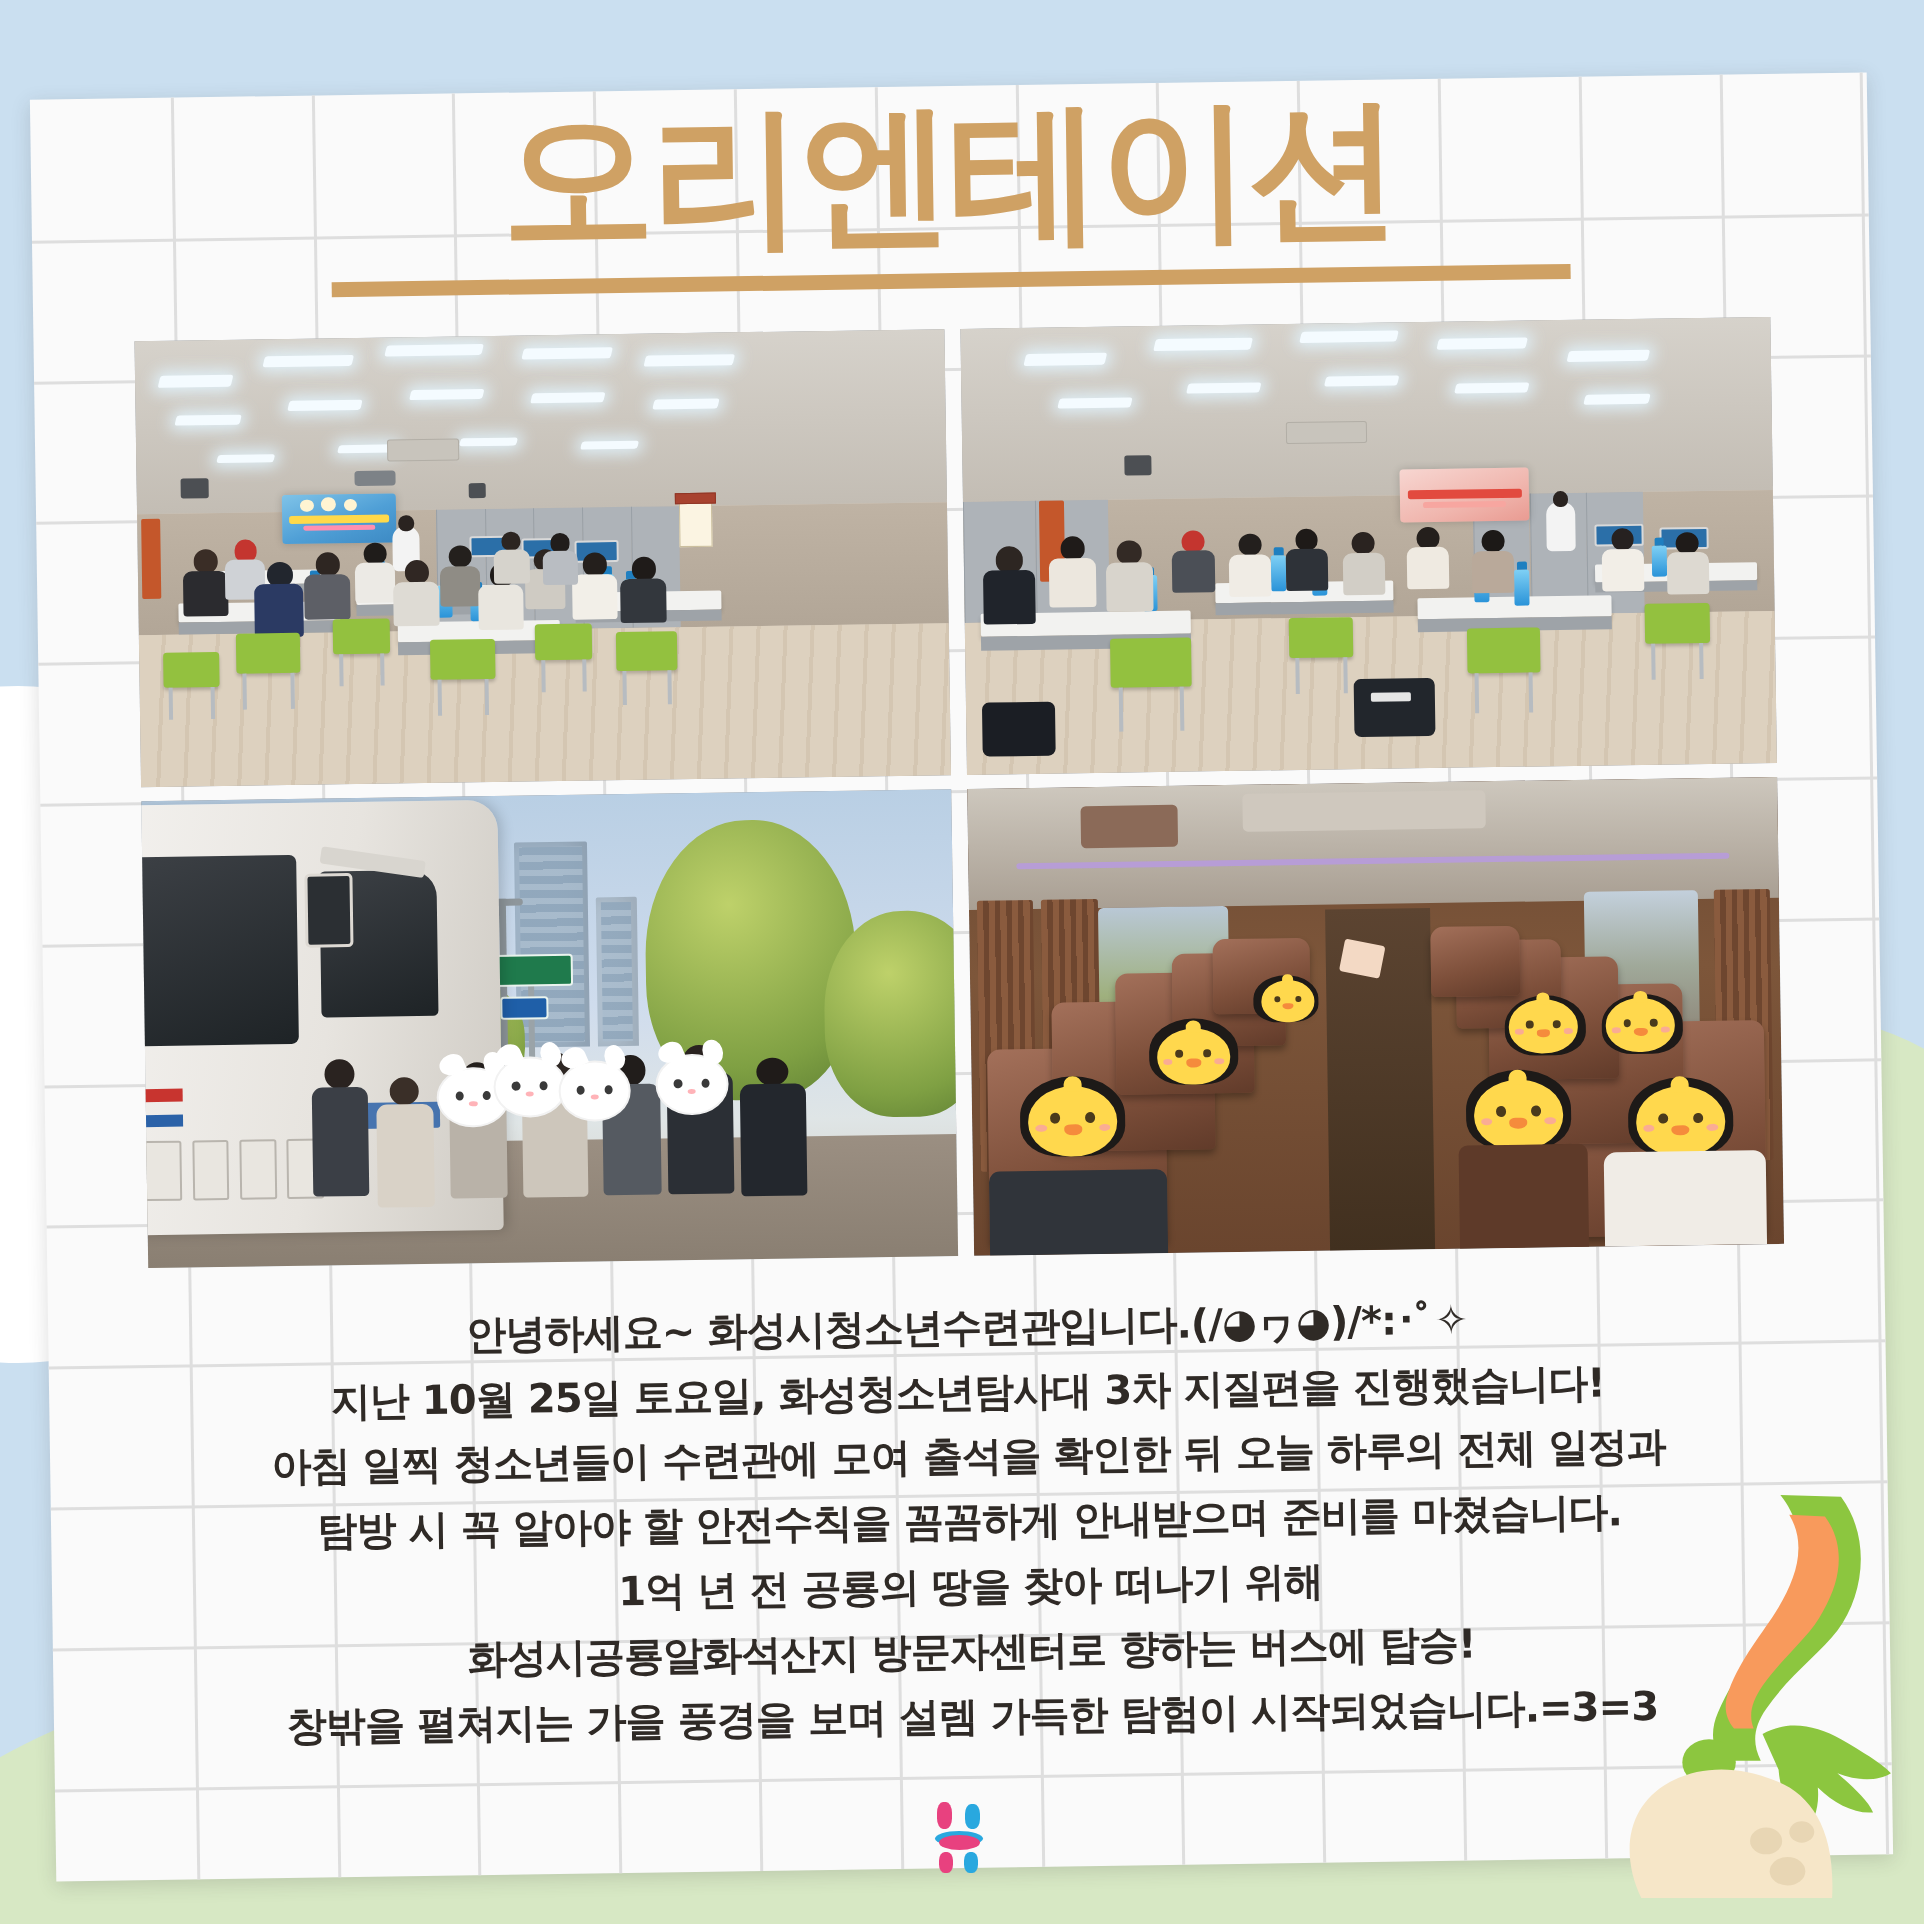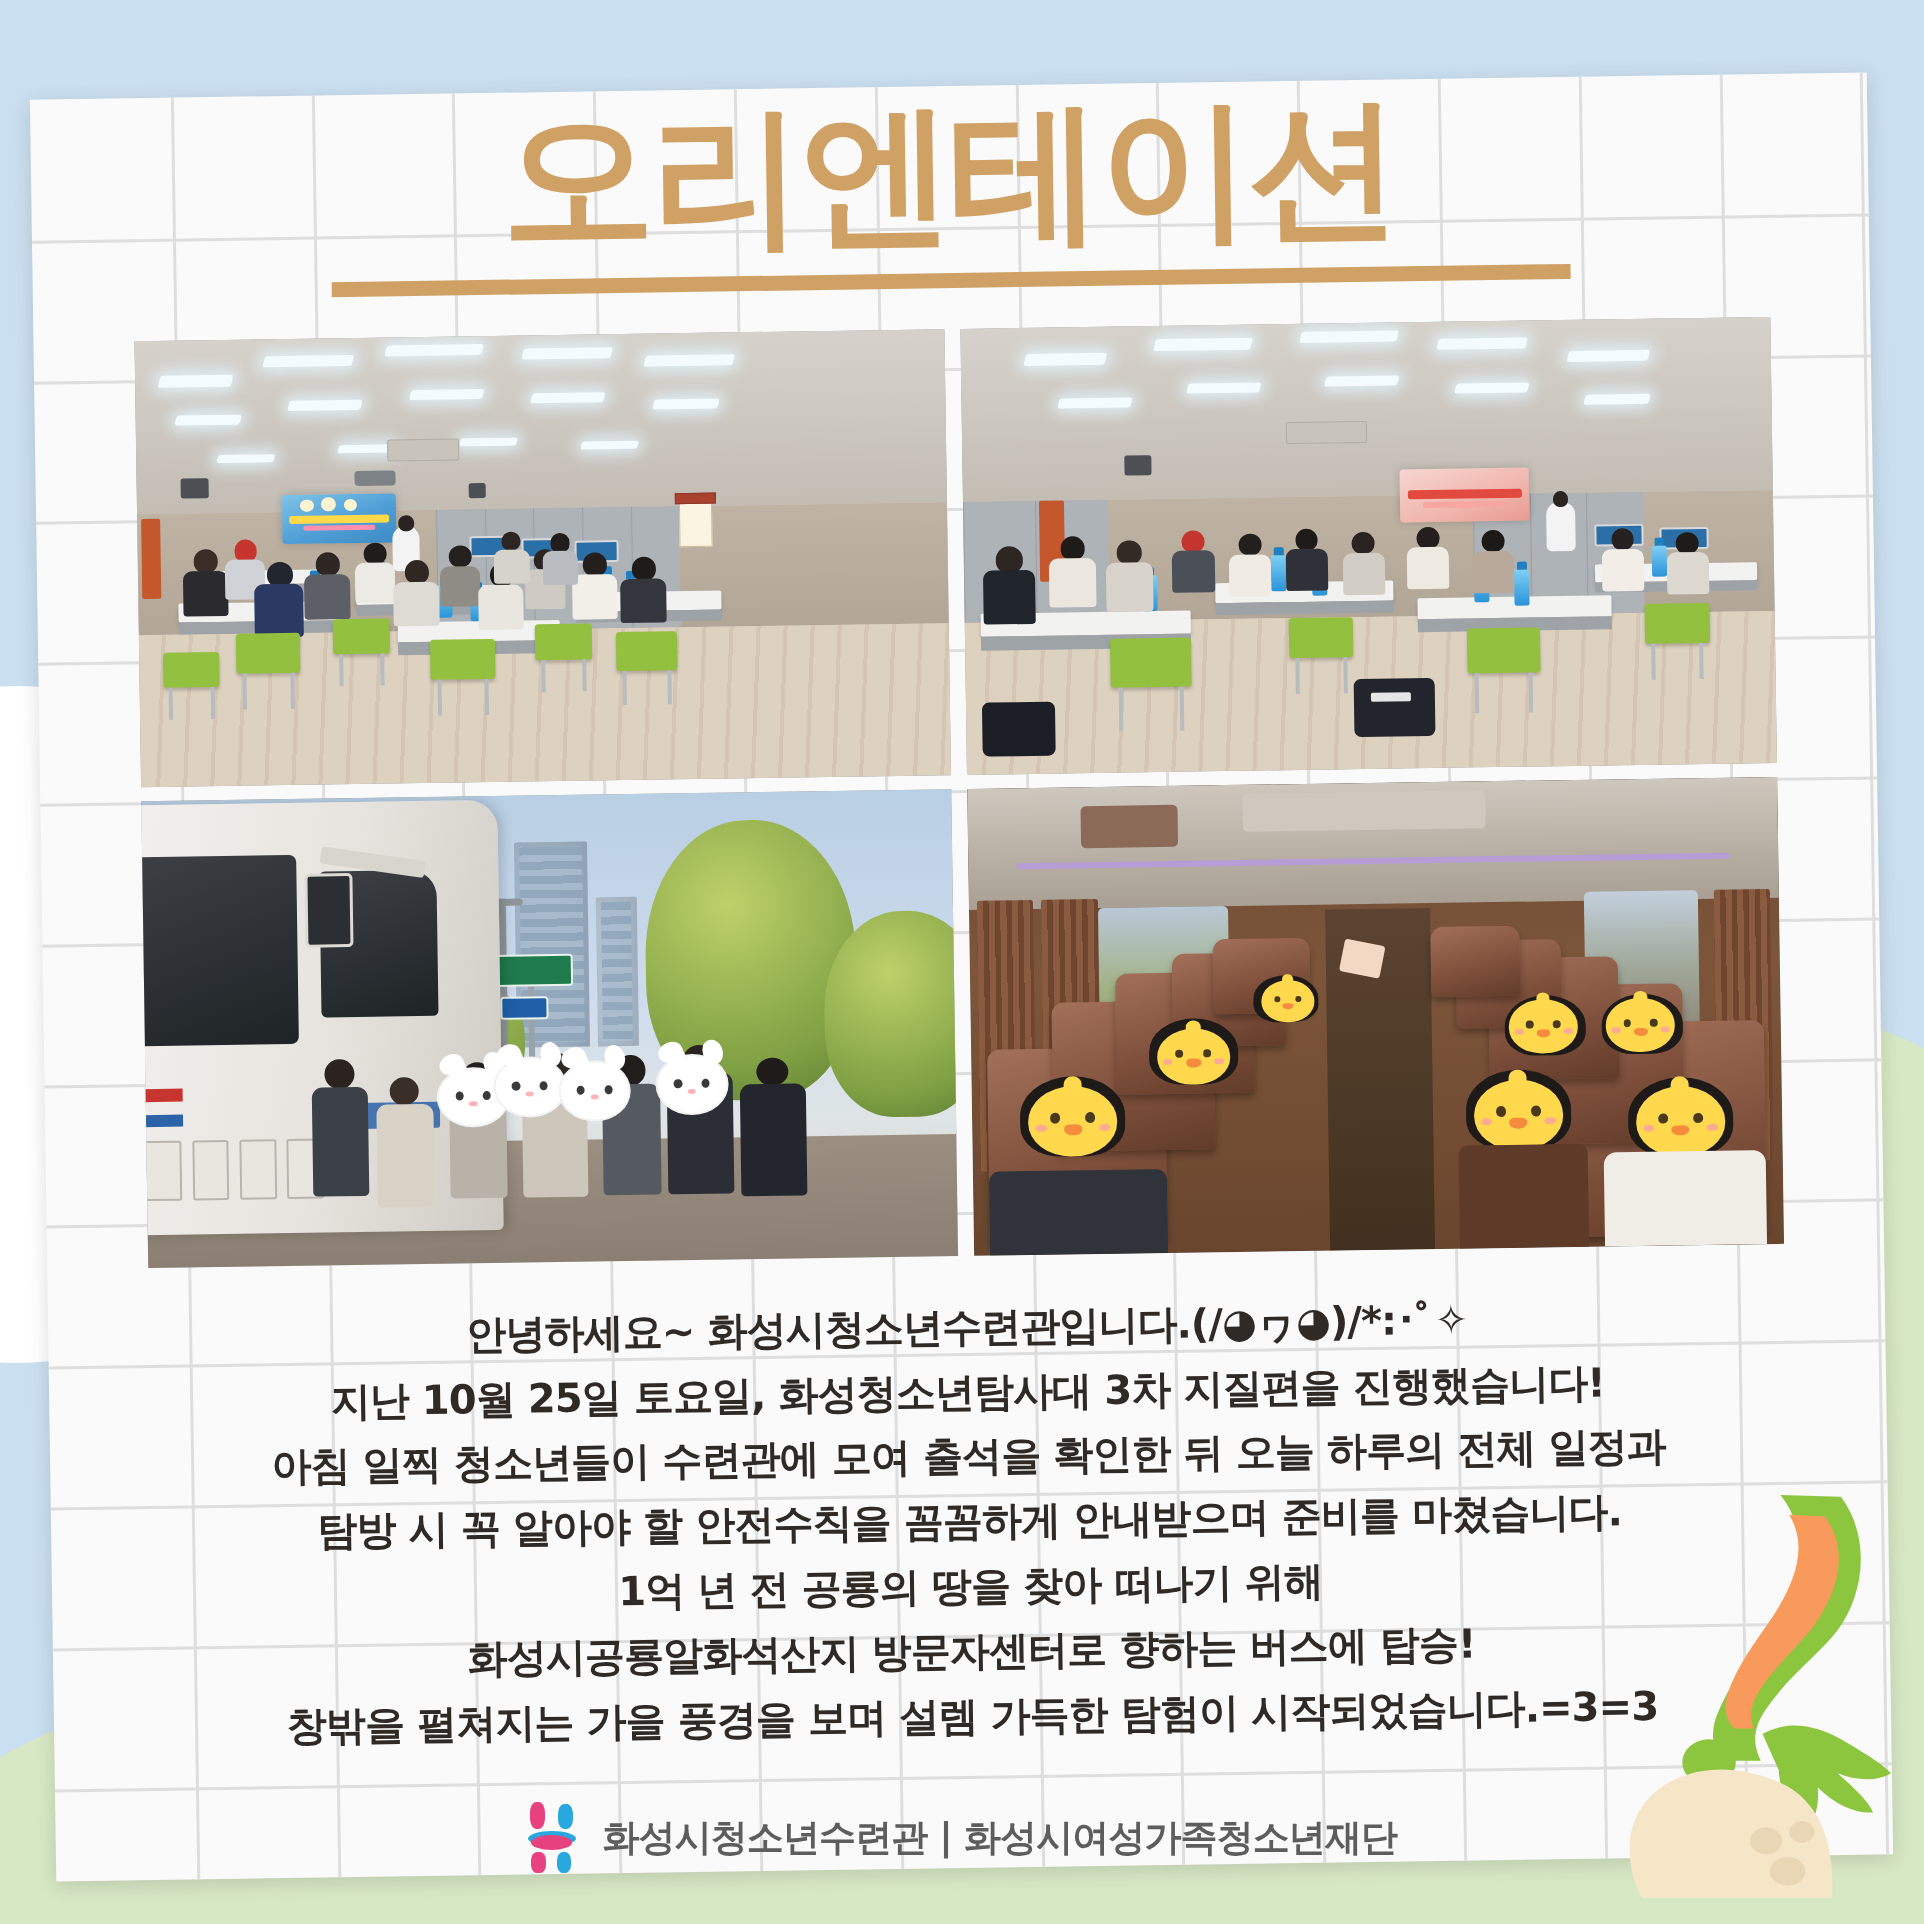--- a/index.html
+++ b/index.html
@@ -695,19 +695,14 @@
 
 <div id="footer">
   <div id="footer-logo">
     <div class="lg" style="left:1.8px;  top:0;   width:15px; height:27px; background:#e8417f;"></div>
     <div class="lg" style="left:30px; top:1.8px; width:15px; height:25px; background:#29a8df;"></div>
     <div class="lg" style="left:0;    top:29px; width:48px; height:15px; background:#29a8df; border-radius:50%;"></div>
     <div class="lg" style="left:3.6px;  top:33px; width:41px; height:15px; background:#e8417f; border-radius:50%;"></div>
     <div class="lg" style="left:3.6px;  top:50px; width:14.3px; height:21.4px; background:#e8417f;"></div>
     <div class="lg" style="left:29px; top:50px; width:14.3px; height:21.4px; background:#29a8df;"></div>
   </div>
-  <div id="footer-text">
-    <span>화성시청소년수련관</span>
-    <span>|</span>
-    <span>화성시여성가족청소년재단</span>
-  </div>
 </div>
 
 
 </body></html>

